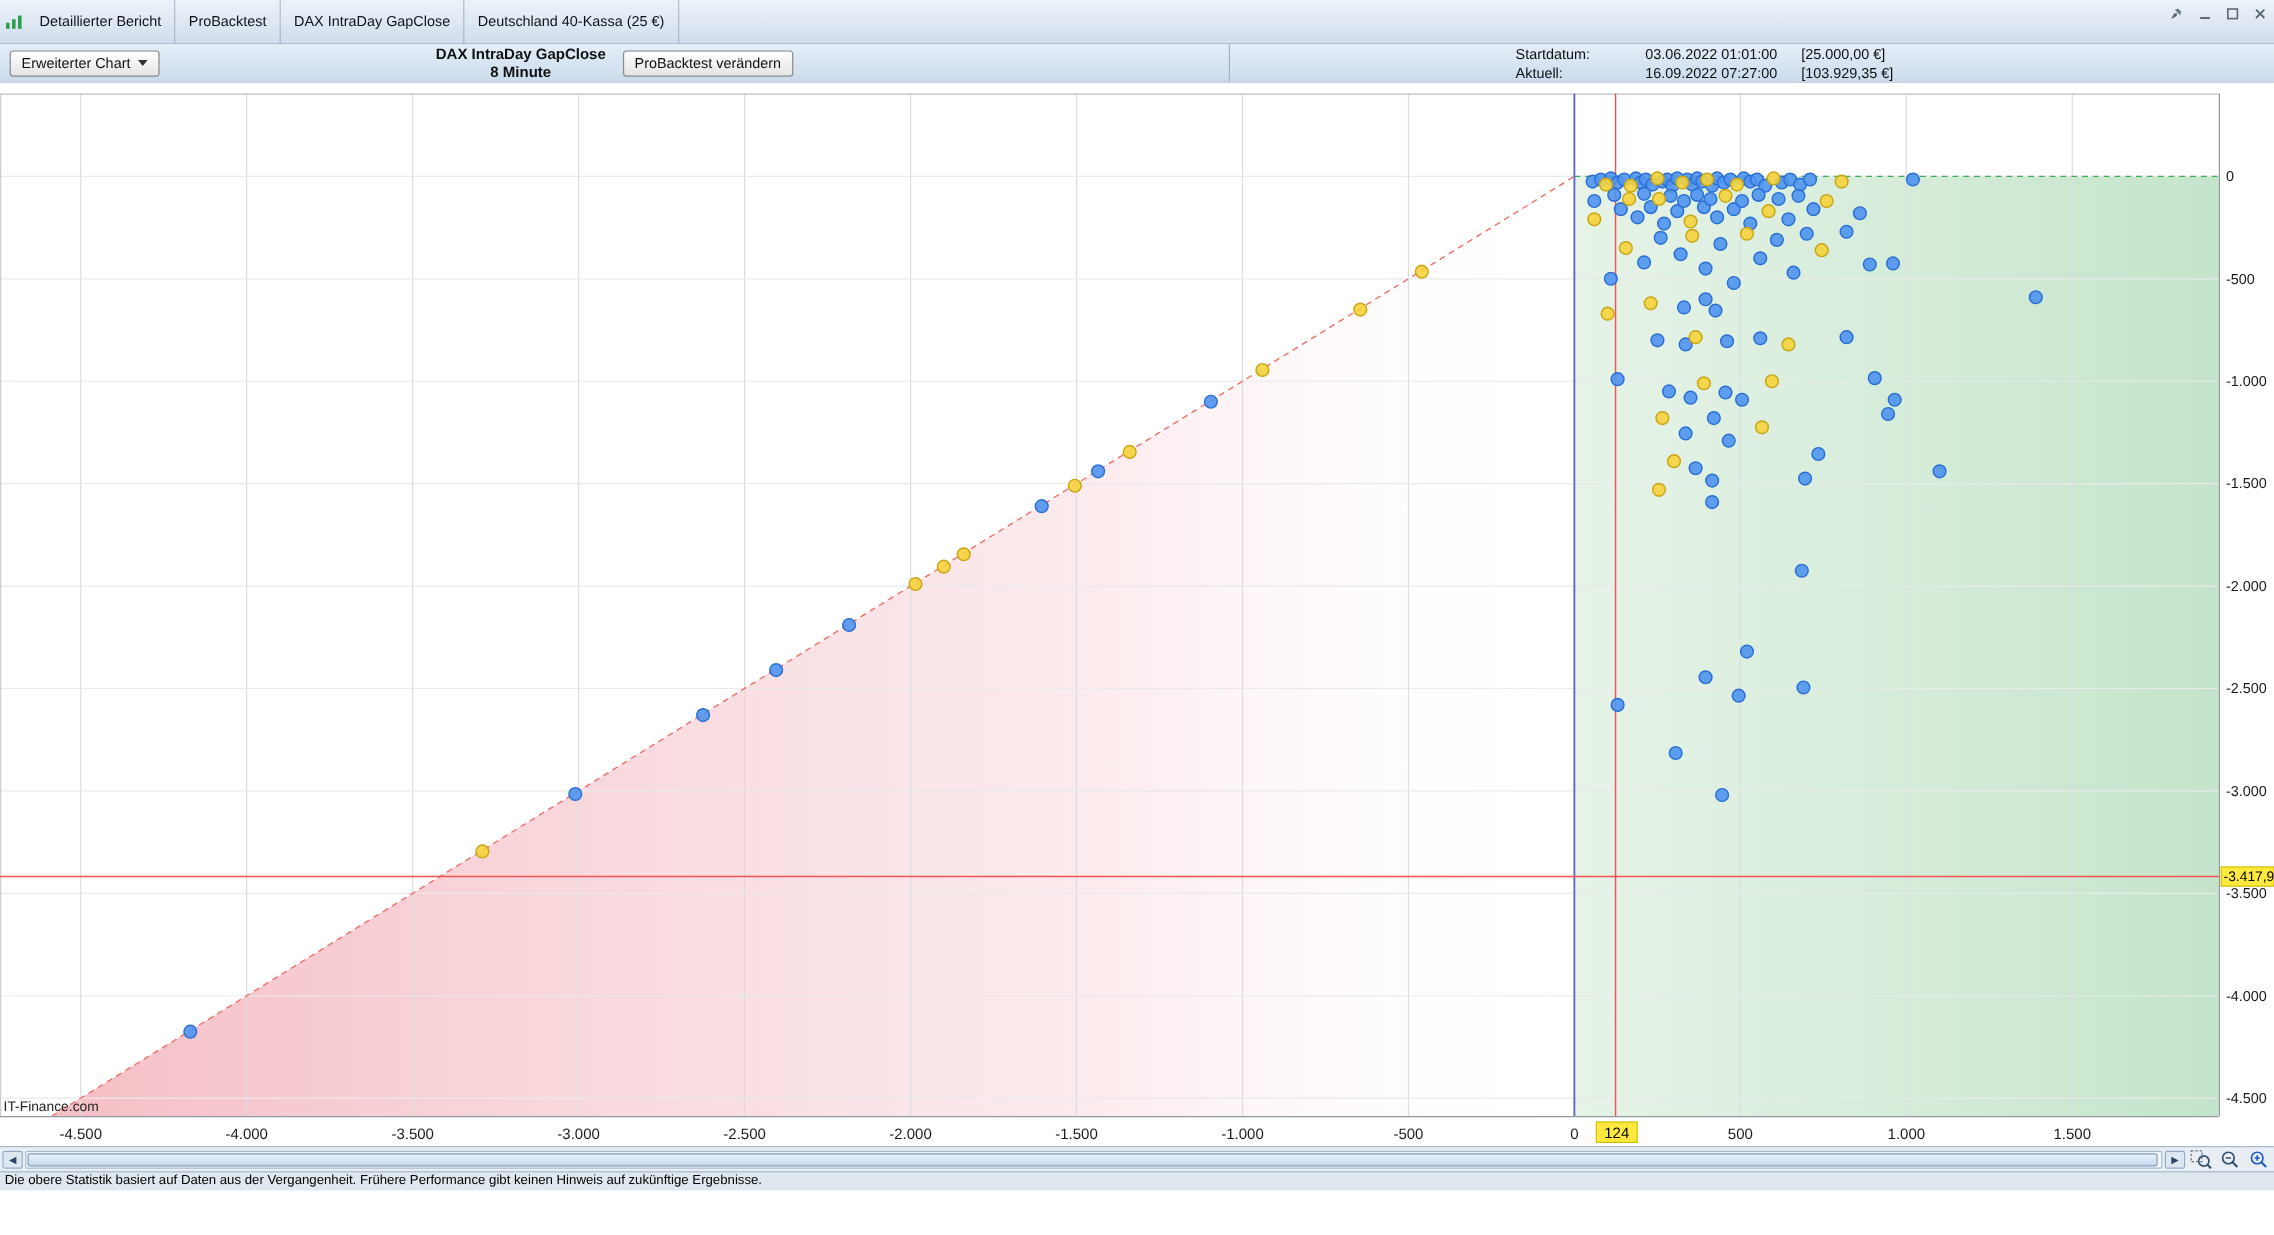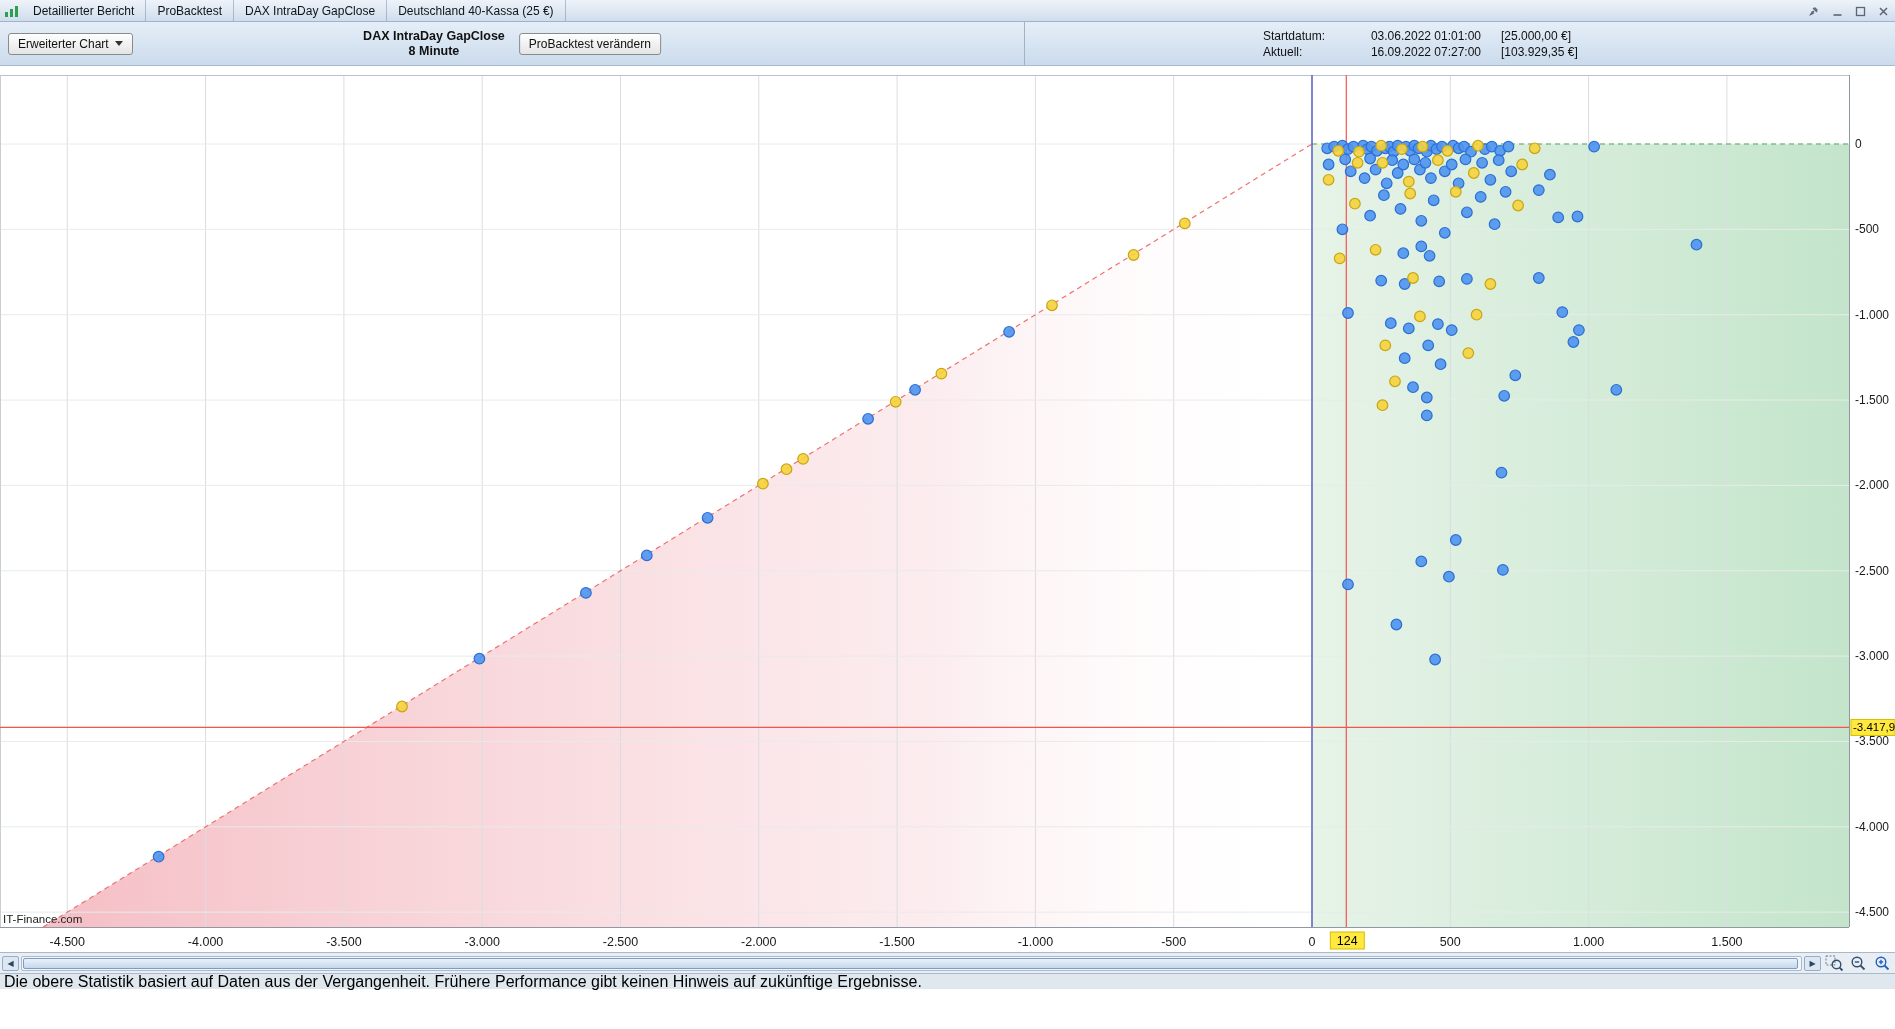--- a/index.html
+++ b/index.html
@@ -1,30 +1,30 @@
 <!DOCTYPE html>
 <html><head>
 <meta charset="utf-8">
 <style>
   * { box-sizing: border-box; margin: 0; padding: 0; }
   html,body { width:1895px; height:1029px; overflow:hidden; }
   body { font-family:"Liberation Sans", sans-serif; font-size:12px; color:#111; background:#fff; }
   svg text { font-family:"Liberation Sans", sans-serif; }
 
   
-  .tabbar { height:22px; display:flex; align-items:stretch;
+  .tabbar { height:37px; display:flex; align-items:stretch;
     background:linear-gradient(#eef3f9,#d0dded); border-bottom:1px solid #9fb4ca; position:relative; }
   .appicon { width:22px; display:flex; align-items:center; justify-content:center; }
   .tab { padding:0 11px; display:flex; align-items:center; font-size:12px; color:#101418;
     border-right:1px solid rgba(110,130,155,.45); cursor:default; white-space:nowrap; }
   .winctrl { position:absolute; right:4px; top:0; height:22px; display:flex; align-items:center; gap:7px; }
   .winbtn { width:16px; height:16px; display:flex; align-items:center; justify-content:center; }
 
   
-  .toolbar { height:44px; position:relative;
+  .toolbar { height:32px; position:relative;
     background:linear-gradient(#e5eef8,#cbdbec); border-bottom:1px solid #a7bacd; }
   .btn { background:linear-gradient(#ffffff,#e4e4e4); border:1px solid #8b8b8b; border-radius:3px;
     padding:3px 9px; font-size:12px; font-family:"Liberation Sans",sans-serif; display:inline-flex;
     align-items:center; gap:6px; cursor:default; color:#111; }
   .caret { width:0; height:0; border-left:4px solid transparent; border-right:4px solid transparent;
     border-top:5px solid #333; display:inline-block; }
   .btn-advchart { position:absolute; left:8px; top:50%; transform:translateY(-50%); }
   .tb-center { position:absolute; left:512px; top:50%; transform:translate(-50%,-50%);
     display:flex; align-items:center; gap:14px; }
   .title-block { text-align:center; font-weight:bold; font-size:12.5px; line-height:15px; }
@@ -49,21 +49,21 @@
   .scroll-btn { width:17px; height:15px; display:flex; align-items:center; justify-content:center;
     font-size:8px; color:#2f4662; background:#dde7f2; border:1px solid #97accb; border-radius:2px; }
   .scroll-track { flex:1; height:15px; background:#f2f5f9; border:1px solid #aab9cb;
     border-radius:2px; position:relative; }
   .scroll-thumb { position:absolute; left:1px; top:1px; bottom:1px; width:calc(100% - 4px);
     background:linear-gradient(#eaf2fb,#c4d8ec); border:1px solid #7e9cbd; border-radius:2px; }
   .zoom-btn { width:22px; height:19px; display:flex; align-items:center; justify-content:center; }
 
   
   .statusbar { height:16px; line-height:15px; background:#e0e8ef; border-top:1px solid #a9b9c9;
-    padding-left:4px; font-size:16px; color:#000; white-space:nowrap; }
+    padding-left:4px; font-size:11px; color:#000; white-space:nowrap; }
 </style>
 </head>
 <body>
 
 <div class="app">
 
   <div class="tabbar">
     <span class="appicon">
       <svg width="15" height="14" viewBox="0 0 15 14">
         <rect x="1" y="8" width="3" height="5" fill="#2e9e4f"></rect>

